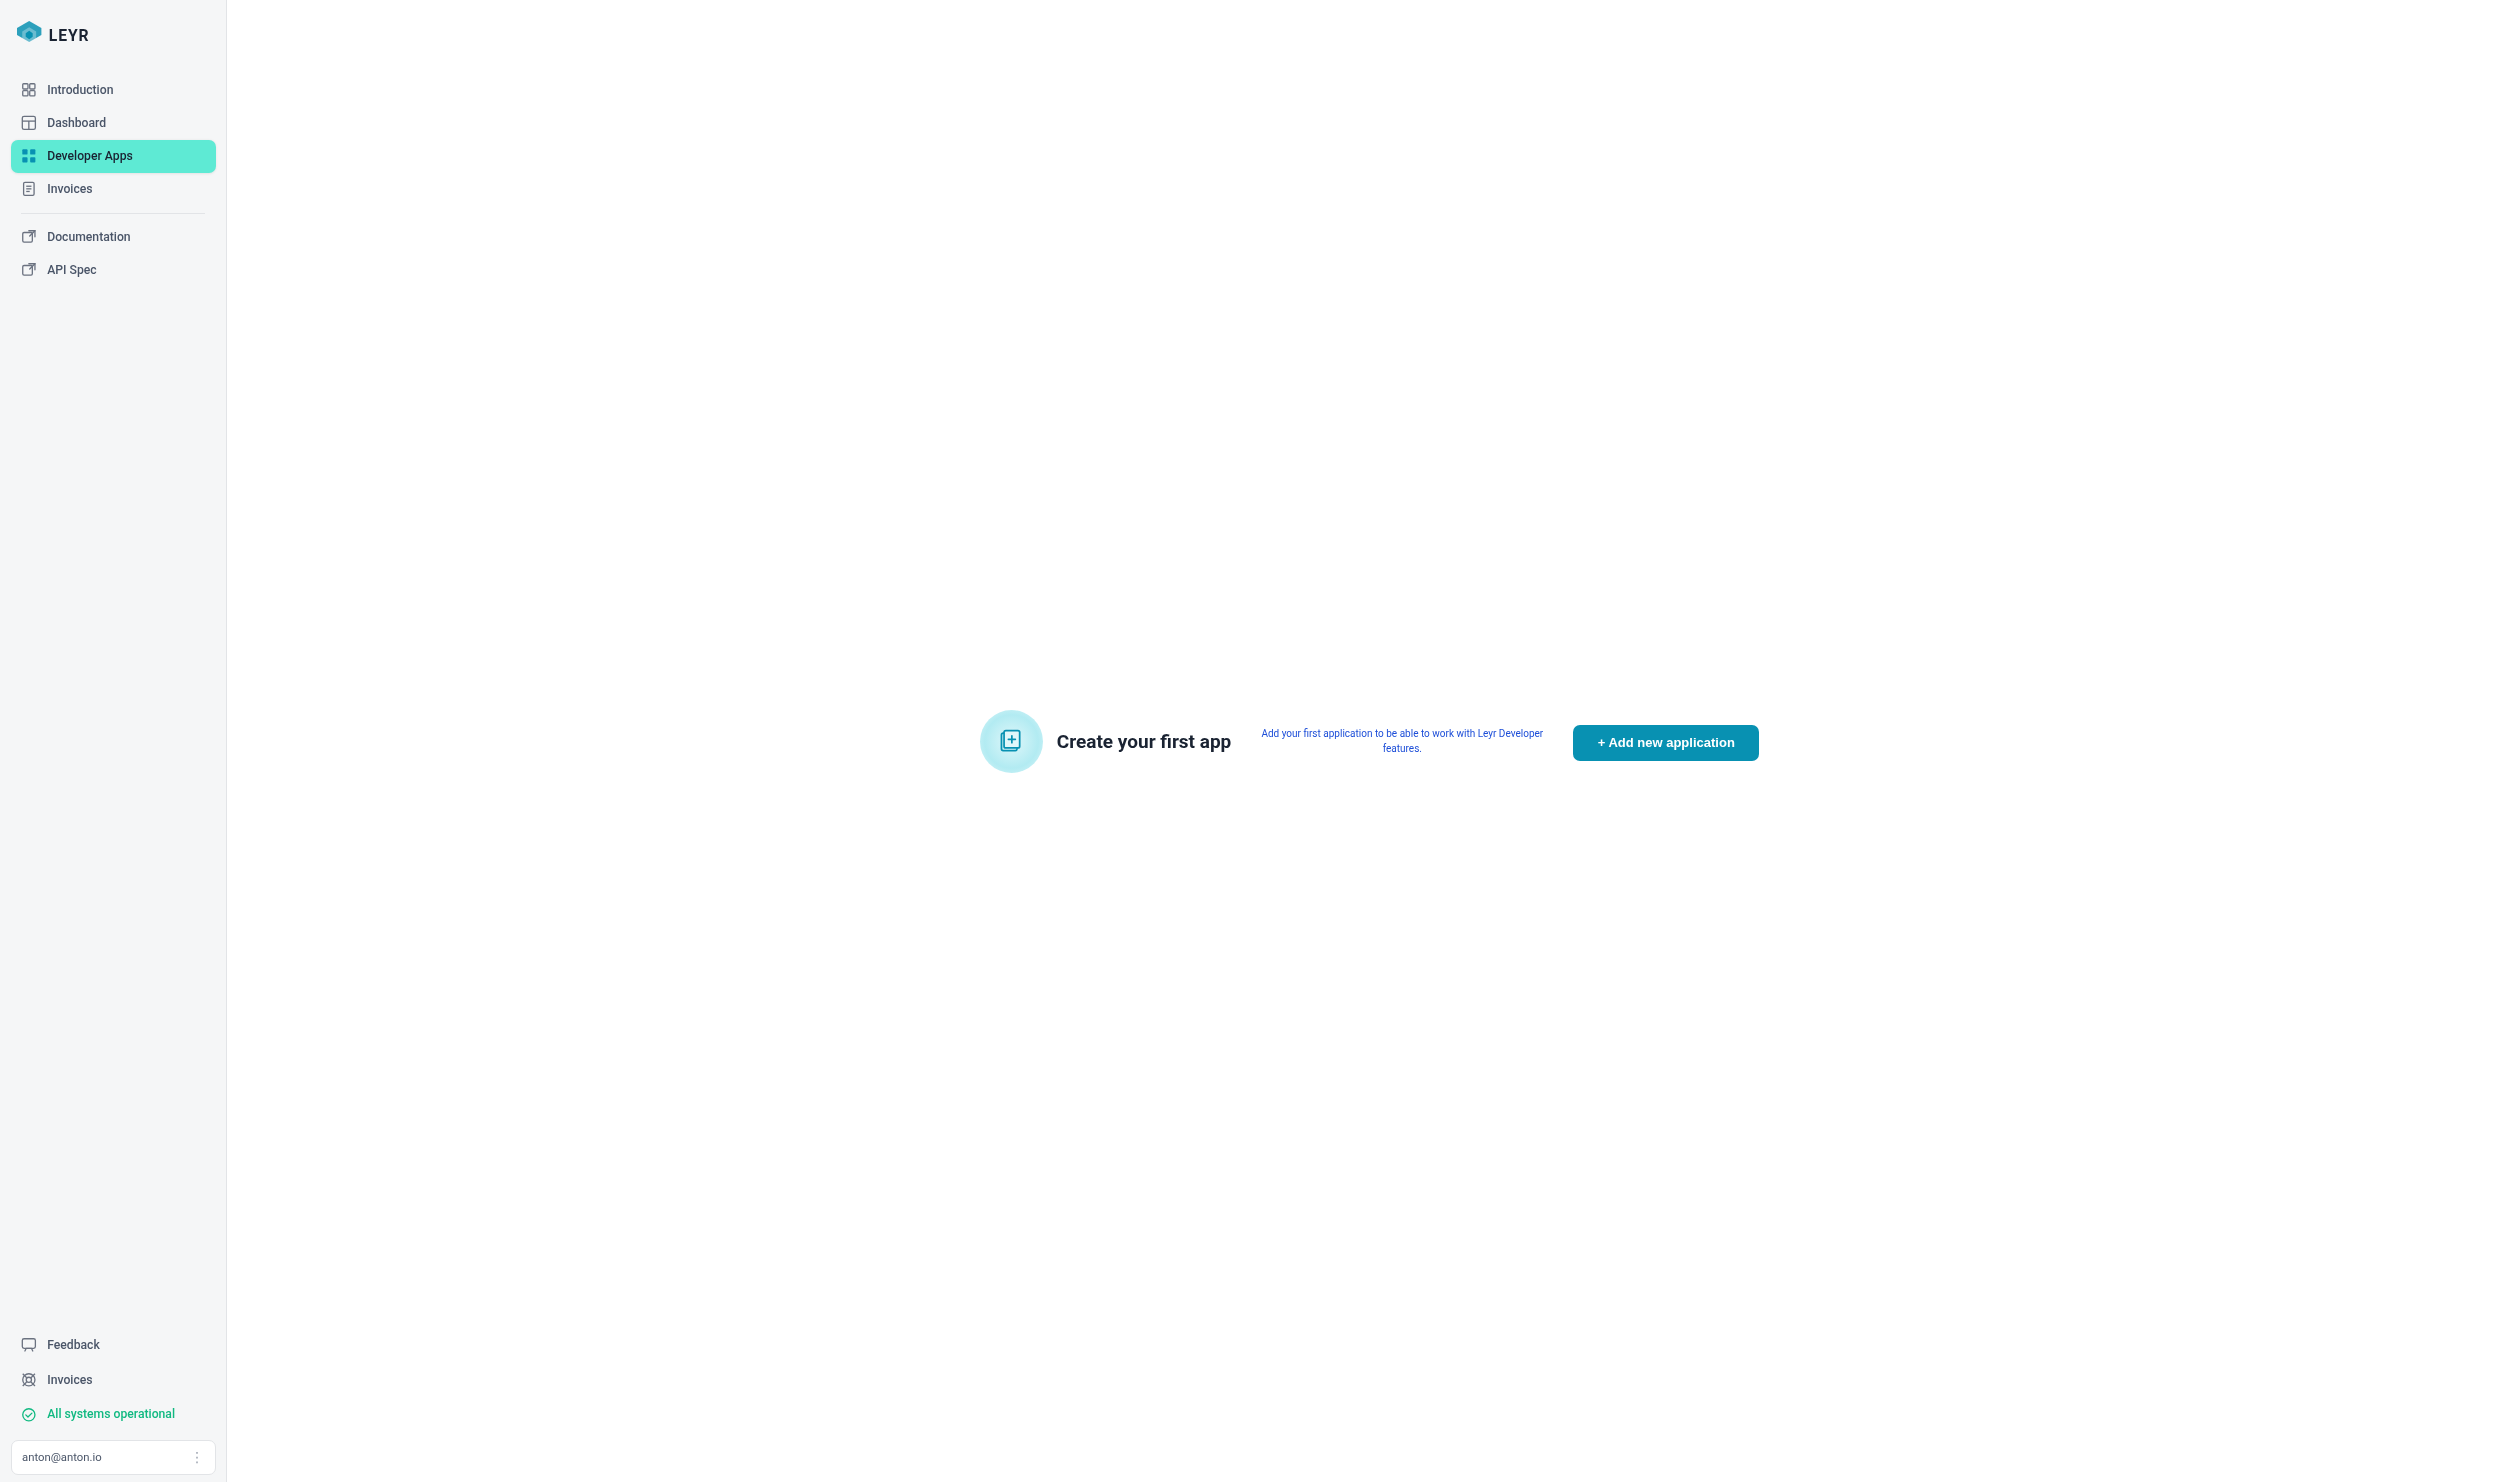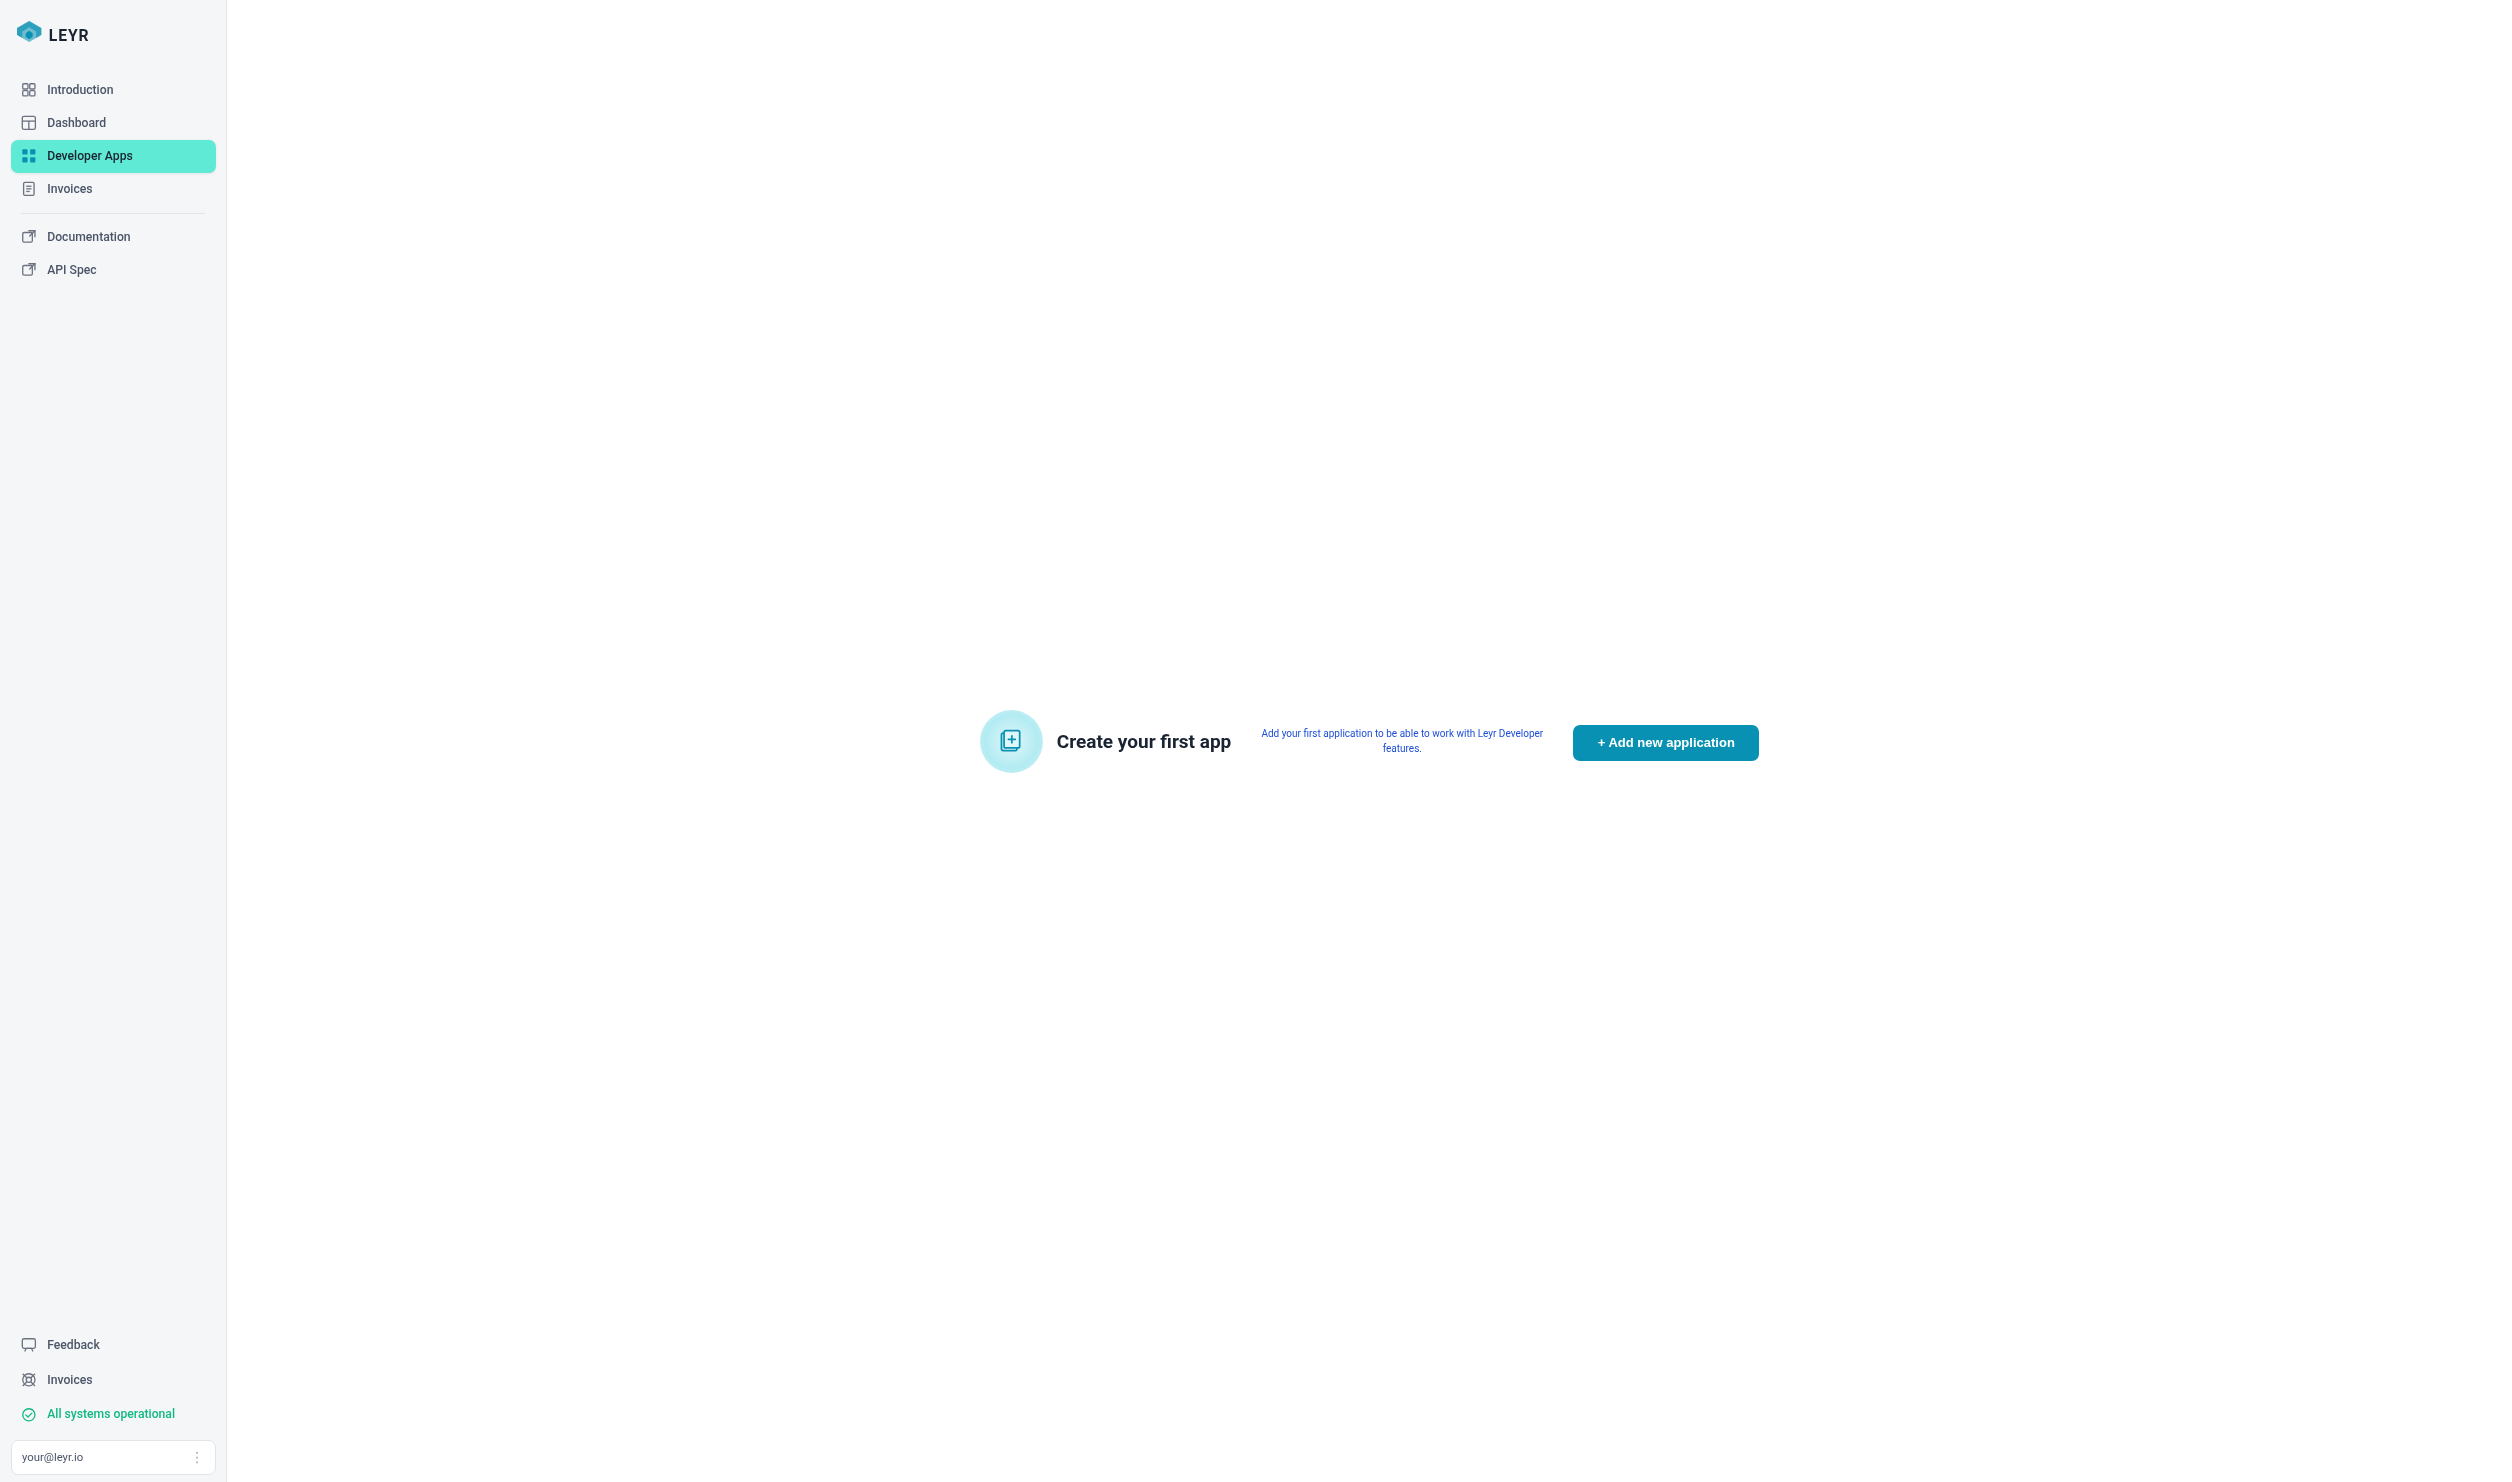--- a/index.html
+++ b/index.html
@@ -319,21 +319,21 @@
         <span class="nav-icon">
           <svg width="15.7" height="15.7" viewBox="0 0 18 18" fill="none">
             <circle cx="9" cy="9" r="7" stroke="#10b981" stroke-width="1.5" fill="none"></circle>
             <path d="M5.5 9l2.5 2.5 4.5-4.5" stroke="#10b981" stroke-width="1.5" stroke-linecap="round" stroke-linejoin="round"></path>
           </svg>
         </span>
         <span>All systems operational</span>
       </div>
 
       <div class="user-bar">
-        <span class="user-email">your@leyr.io</span>
+        <span class="user-email">anton@anton.io</span>
         <span class="user-menu-icon">⋮</span>
       </div>
     </div>
   </nav>
 </aside>
 
 <main class="main-content">
   <div class="empty-state">
 
     <div class="empty-icon-wrap">

